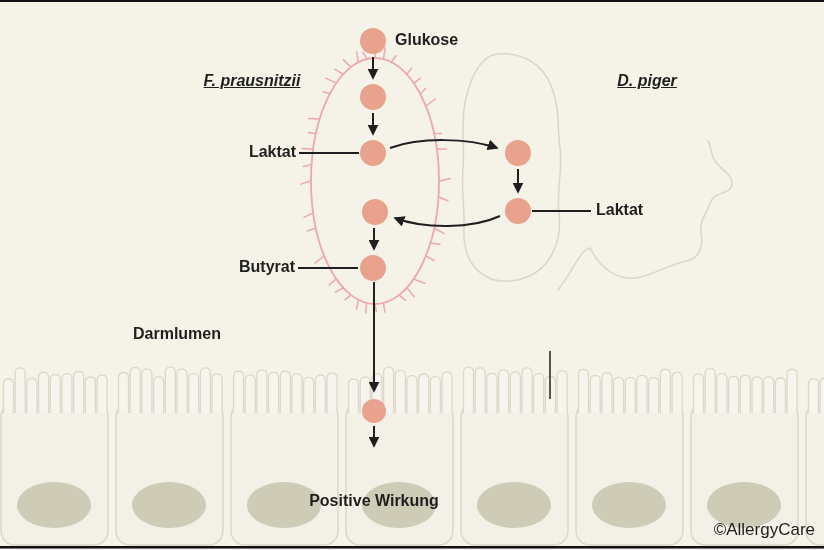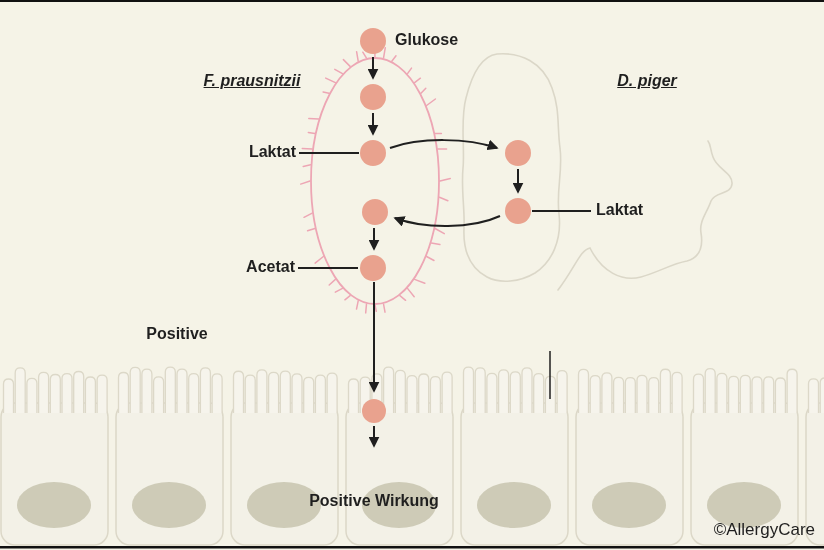--- a/index.html
+++ b/index.html
@@ -214,17 +214,17 @@
 
     <rect class="edge" x="0" y="0" width="824" height="2"></rect>
     <rect class="edge" x="0" y="546" width="824" height="2.5"></rect>
   </svg>
 
   <div class="lbl" style="left:395px;top:29px;">Glukose</div>
   <div class="lbl italic center" style="left:252px;top:70px;">F. prausnitzii</div>
   <div class="lbl italic center" style="left:611px;top:70px;margin-left:36px;">D. piger</div>
   <div class="lbl right" style="left:296px;top:141px;">Laktat</div>
   <div class="lbl" style="left:596px;top:199px;">Laktat</div>
-  <div class="lbl right" style="left:295px;top:256px;">Acetat</div>
-  <div class="lbl center" style="left:177px;top:323px;">Positive</div>
+  <div class="lbl right" style="left:295px;top:256px;">Butyrat</div>
+  <div class="lbl center" style="left:177px;top:323px;">Darmlumen</div>
   <div class="lbl center" style="left:374px;top:454px;margin-top:36px;">Positive Wirkung</div>
   <div class="credit" style="left:815px;top:520px;">©AllergyCare</div>
 </div>
 
 </body></html>

